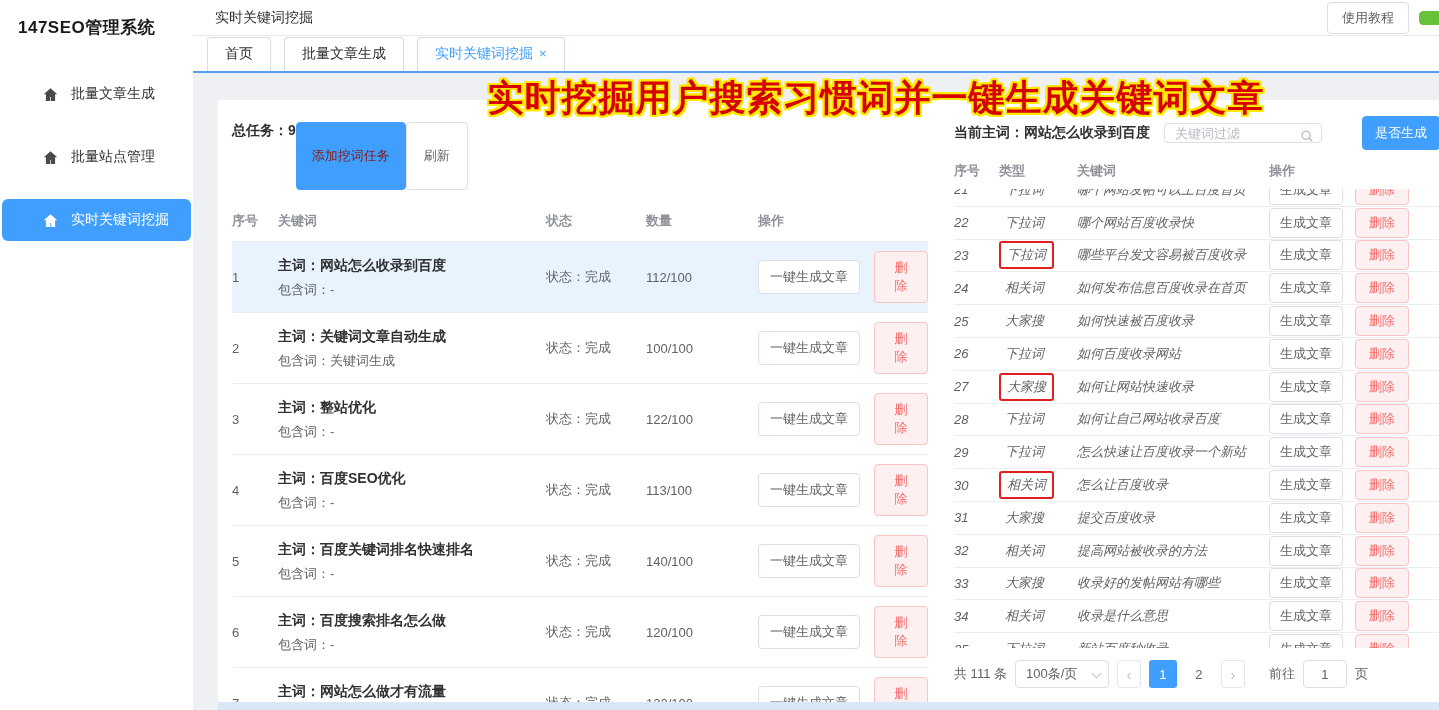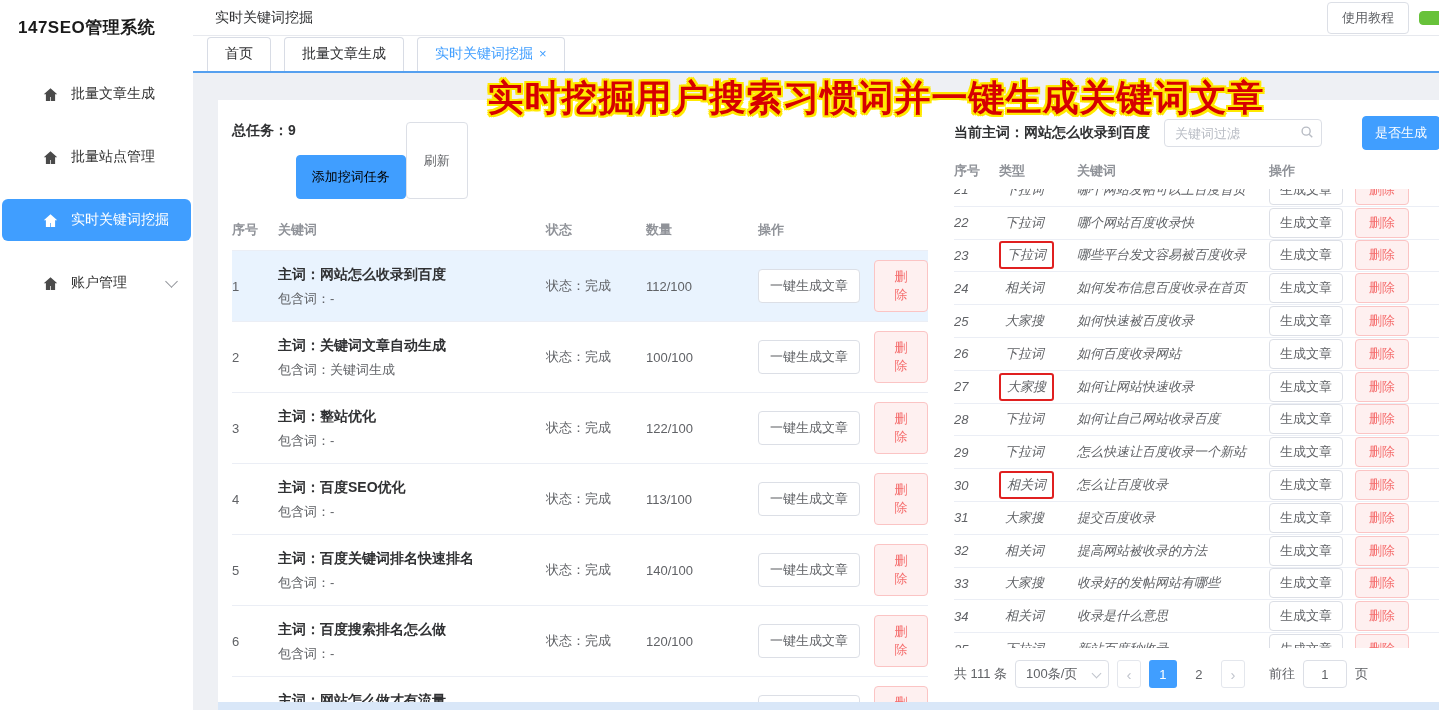--- a/index.html
+++ b/index.html
@@ -41,21 +41,21 @@
     font-size:36px; font-weight:bold; color:#d60000; letter-spacing:1px; padding-left:120px; white-space:nowrap;
     text-shadow:-2px -2px 0 #ffe900, 2px -2px 0 #ffe900, -2px 2px 0 #ffe900, 2px 2px 0 #ffe900,
                  0 -2px 0 #ffe900, 0 2px 0 #ffe900, -2px 0 0 #ffe900, 2px 0 0 #ffe900; }
   .card { position:absolute; left:25px; top:27px; right:0; bottom:8px; background:#fff; display:flex; }
   .bottom-strip { position:absolute; left:25px; right:0; bottom:0; height:8px; background:#d9e7f8; z-index:8; }
 
   
   .tasks-panel { width:722px; flex:0 0 auto; padding:22px 12px 0 14px; display:flex; flex-direction:column; }
   .tasks-toolbar { display:flex; }
   .total-label { font-size:14px; font-weight:bold; color:#303133; }
-  .btn-primary { background:#409EFF; border-color:#409EFF; color:#000000; padding:12px 15px;margin-top:33px; }
+  .btn-primary { background:#409EFF; border-color:#409EFF; color:#7f1d1d; padding:24px 15px; }
   .btn-refresh { padding:8px 17px; }
   .t-head { display:grid; grid-template-columns:46px 268px 100px 112px 1fr; align-items:center;
     padding:14px 0 11px 0; border-bottom:1px solid #ebeef5; margin-top:8px; }
   .t-head span { font-size:13px; color:#909399; font-weight:bold; }
   .t-rows { }
   .t-row { display:grid; grid-template-columns:46px 268px 100px 112px 1fr; align-items:center;
     border-bottom:1px solid #ebeef5; padding:9px 0; min-height:54px; }
   .t-row.selected { background:#e9f3fe; }
   .cell-no { font-size:13px; color:#606266; }
   .kw-main { font-size:14px; font-weight:bold; color:#303133; line-height:1.45; padding-right:18px; }
@@ -76,21 +76,21 @@
   .pg-num { min-width:28px; height:28px; display:flex; align-items:center; justify-content:center;
     border-radius:3px; font-size:13px; color:#606266; cursor:pointer; }
   .pg-num.active { background:#409EFF; color:#fff; }
   .goto-input { width:44px; height:28px; border:1px solid #dcdfe6; border-radius:4px; text-align:center;
     font-size:13px; color:#606266; font-family:inherit; }
 
   
   .kw-panel { flex:1 1 auto; min-width:0; padding:16px 0 0 14px; display:flex; flex-direction:column; overflow:hidden; }
   .kw-toolbar { display:flex; align-items:center; gap:14px; }
   .current-word { font-size:14px; font-weight:bold; color:#303133; white-space:nowrap; }
-  .search-box { position:relative; width:158px; height:28px; flex:0 0 auto; }
+  .search-box { position:relative; width:158px; height:20px; flex:0 0 auto; }
   .search-box input { width:100%; height:100%; border:1px solid #dcdfe6; border-radius:4px;
     padding:0 26px 0 10px; font-size:13px; color:#606266; font-family:inherit; }
   .search-box input::placeholder { color:#b8bcc4; }
   .search-icon { position:absolute; right:8px; top:6px; width:14px; height:14px; color:#b8bcc4; }
   .btn-genall { background:#409EFF; border-color:#409EFF; color:#fff; padding:7px 12px; margin-left:26px; }
 
   .k-head { display:grid; grid-template-columns:45px 78px 1fr 170px; align-items:center;
     padding:12px 0 9px 0; }
   .k-head span { font-size:13px; color:#909399; font-weight:bold; }
   .k-body { flex:1 1 auto; overflow:hidden; }
@@ -131,29 +131,20 @@
       <span>批量站点管理</span>
     </div>
     <div class="menu-item active">
       <span class="micon">
         <svg class="house" viewBox="0 0 24 24" fill="currentColor">
             <path d="M12 3 2.5 11.5h3V21h6v-5.5h1V21h6v-9.5h3z"></path>
           </svg>
       </span>
       <span>实时关键词挖掘</span>
     </div>
-    <div class="menu-item">
-      <span class="micon">
-        <svg class="house" viewBox="0 0 24 24" fill="currentColor">
-            <path d="M12 3 2.5 11.5h3V21h6v-5.5h1V21h6v-9.5h3z"></path>
-          </svg>
-      </span>
-      <span>账户管理</span>
-      <span class="chev"></span>
-    </div>
   </nav>
 </aside>
 
 <header class="topbar">
   <span class="page-title">实时关键词挖掘</span>
   <div class="topbar-right">
     <button class="btn">使用教程</button>
     <button class="btn btn-green"></button>
   </div>
 </header>

